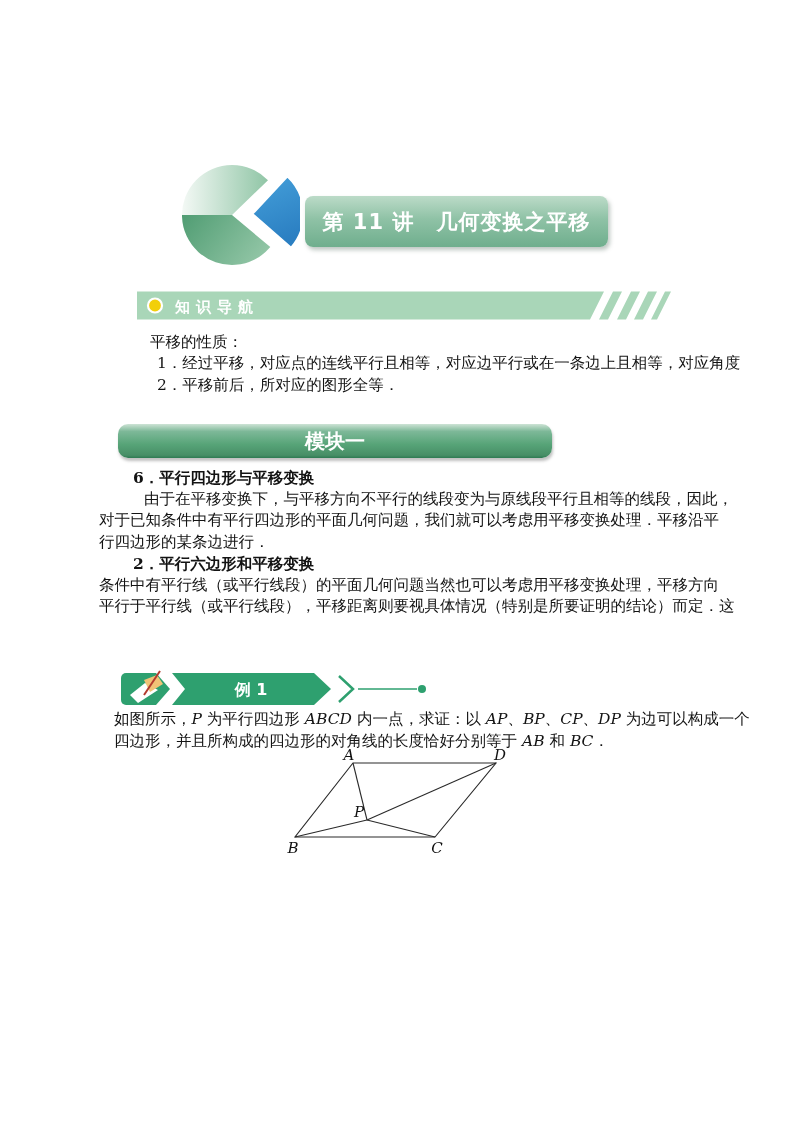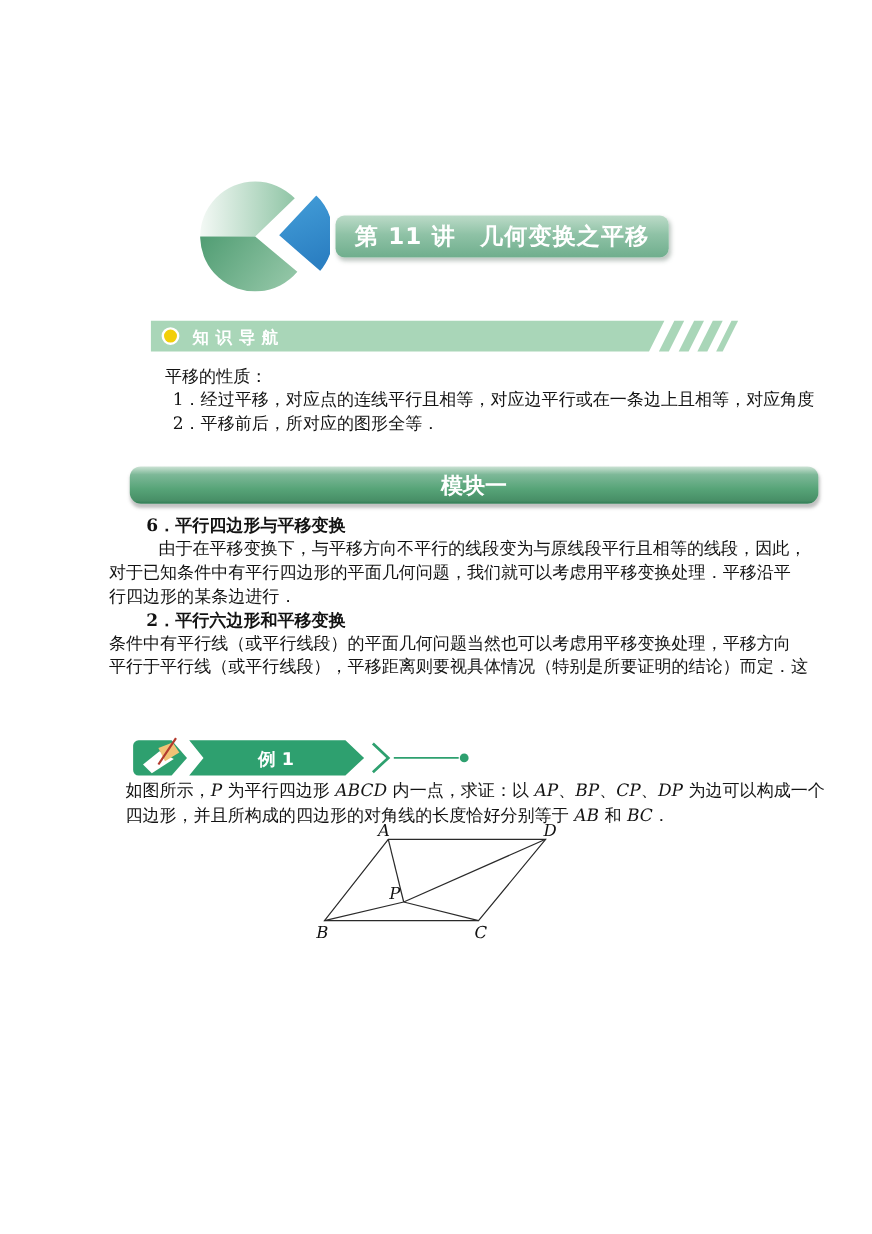--- a/index.html
+++ b/index.html
@@ -1,41 +1,41 @@
 <!DOCTYPE html>
 <html><head>
 <meta charset="utf-8">
 <style>
   html,body{margin:0;padding:0;background:#e8e8e8;}
   #page{position:relative;width:793px;height:1122px;background:#ffffff;margin:0 auto;
         font-family:"DejaVu Serif",serif;color:#131313;overflow:hidden;}
 
   
   .logo{position:absolute;left:175px;top:155px;}
-  .title-banner{position:absolute;left:305px;top:196px;width:303px;height:38px;border-radius:8px;
+  .title-banner{position:absolute;left:305px;top:196px;width:303px;height:51px;border-radius:8px;
     background:linear-gradient(180deg,#bcdbc8 0%,#8fc2a6 45%,#6fae8d 100%);
     box-shadow:2px 3px 4px rgba(110,130,120,.45);
     display:flex;align-items:center;justify-content:center;
     color:#fff;font-family:"DejaVu Sans","Liberation Sans",sans-serif;
     font-weight:bold;font-size:21px;letter-spacing:1px;}
 
   
   .nav-svg{position:absolute;left:137px;top:291px;}
 
   
   .textblock{position:absolute;font-size:15.5px;}
   .knowledge{left:100px;top:332px;line-height:21.4px;}
   .module{left:99px;top:467px;line-height:21.5px;}
   .example{left:114px;top:708px;line-height:22px;}
   .tline{white-space:nowrap;}
   .tline.bold{font-weight:bold;}
   .tline i{font-style:italic;}
 
   
-  .module-banner{position:absolute;left:118px;top:424px;width:626px;height:34px;border-radius:10px;
+  .module-banner{position:absolute;left:118px;top:424px;width:434px;height:34px;border-radius:10px;
     background:linear-gradient(180deg,#cde3d5 0%,#7db898 22%,#57a478 60%,#478e66 92%,#2d7a52 100%);
     box-shadow:1px 3px 3px rgba(100,100,100,.4);
     display:flex;align-items:center;justify-content:center;gap:28px;
     color:#fff;font-family:"DejaVu Sans","Liberation Sans",sans-serif;font-weight:bold;font-size:20px;}
 
   
   .example-badge{position:absolute;left:118px;top:669px;}
 
   
   .figure{position:absolute;left:280px;top:748px;}

